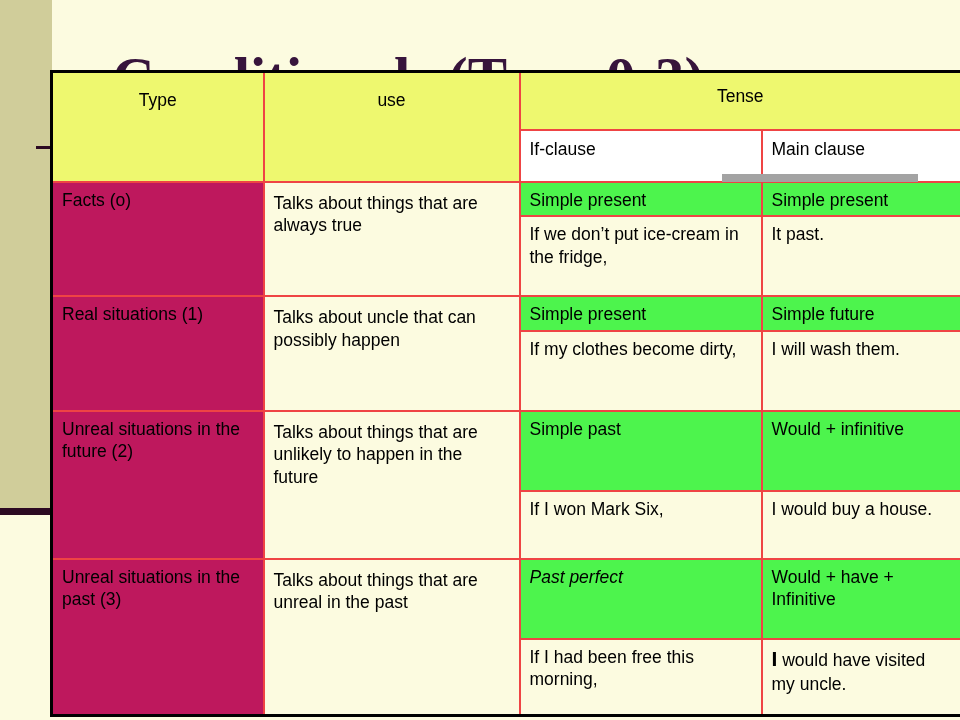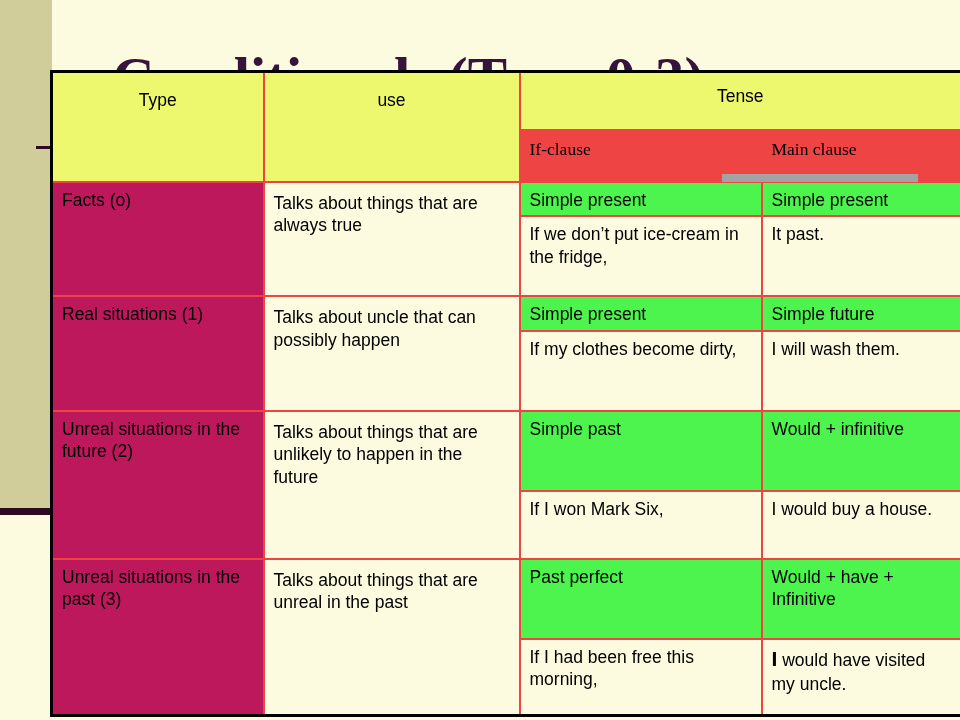--- a/index.html
+++ b/index.html
@@ -103,26 +103,25 @@
   .hdr-tense-top {
     background: #eef86f;
     text-align: center !important;
     font-weight: bold;
     font-size: 18px;
     height: 36px;
     padding-top: 12px !important;
     vertical-align: top !important;
   }
   .hdr-sub {
-    background: #ef4444;
+    background: #ffffff;
     height: 36px;
     font-size: 18px;
     padding-top: 7px !important;
     position: relative;
-    font-family: Liberation Serif, serif;
   }
   #main-clause-underline {
     position: absolute;
     left: -41px;
     bottom: -1px;
     width: 196px;
     height: 8px;
     background: #a3a3a3;
   }
 
@@ -221,21 +220,21 @@
       <td class="c-green">Would + infinitive</td>
     </tr>
     <tr>
       <td class="c-example" style="height:56px;">If I won Mark Six,</td>
       <td class="c-example">I would buy a house.</td>
     </tr>
 
     <tr>
       <td class="c-blue" rowspan="2">Unreal situations in the past (3)</td>
       <td class="c-use-cell" rowspan="2">Talks about things that are unreal in the past</td>
-      <td class="c-green" style="height:68px;">Past perfect</td>
+      <td class="c-green" style="height:68px;font-style:italic;">Past perfect</td>
       <td class="c-green">Would + have + Infinitive</td>
     </tr>
     <tr class="last-row">
       <td class="c-example roomy" style="height:64px;">If I had been free this morning,</td>
       <td class="c-example roomy">
         <span class="big-i">I</span><span> would have visited my uncle.</span>
       </td>
     </tr>
 
   </tbody>

